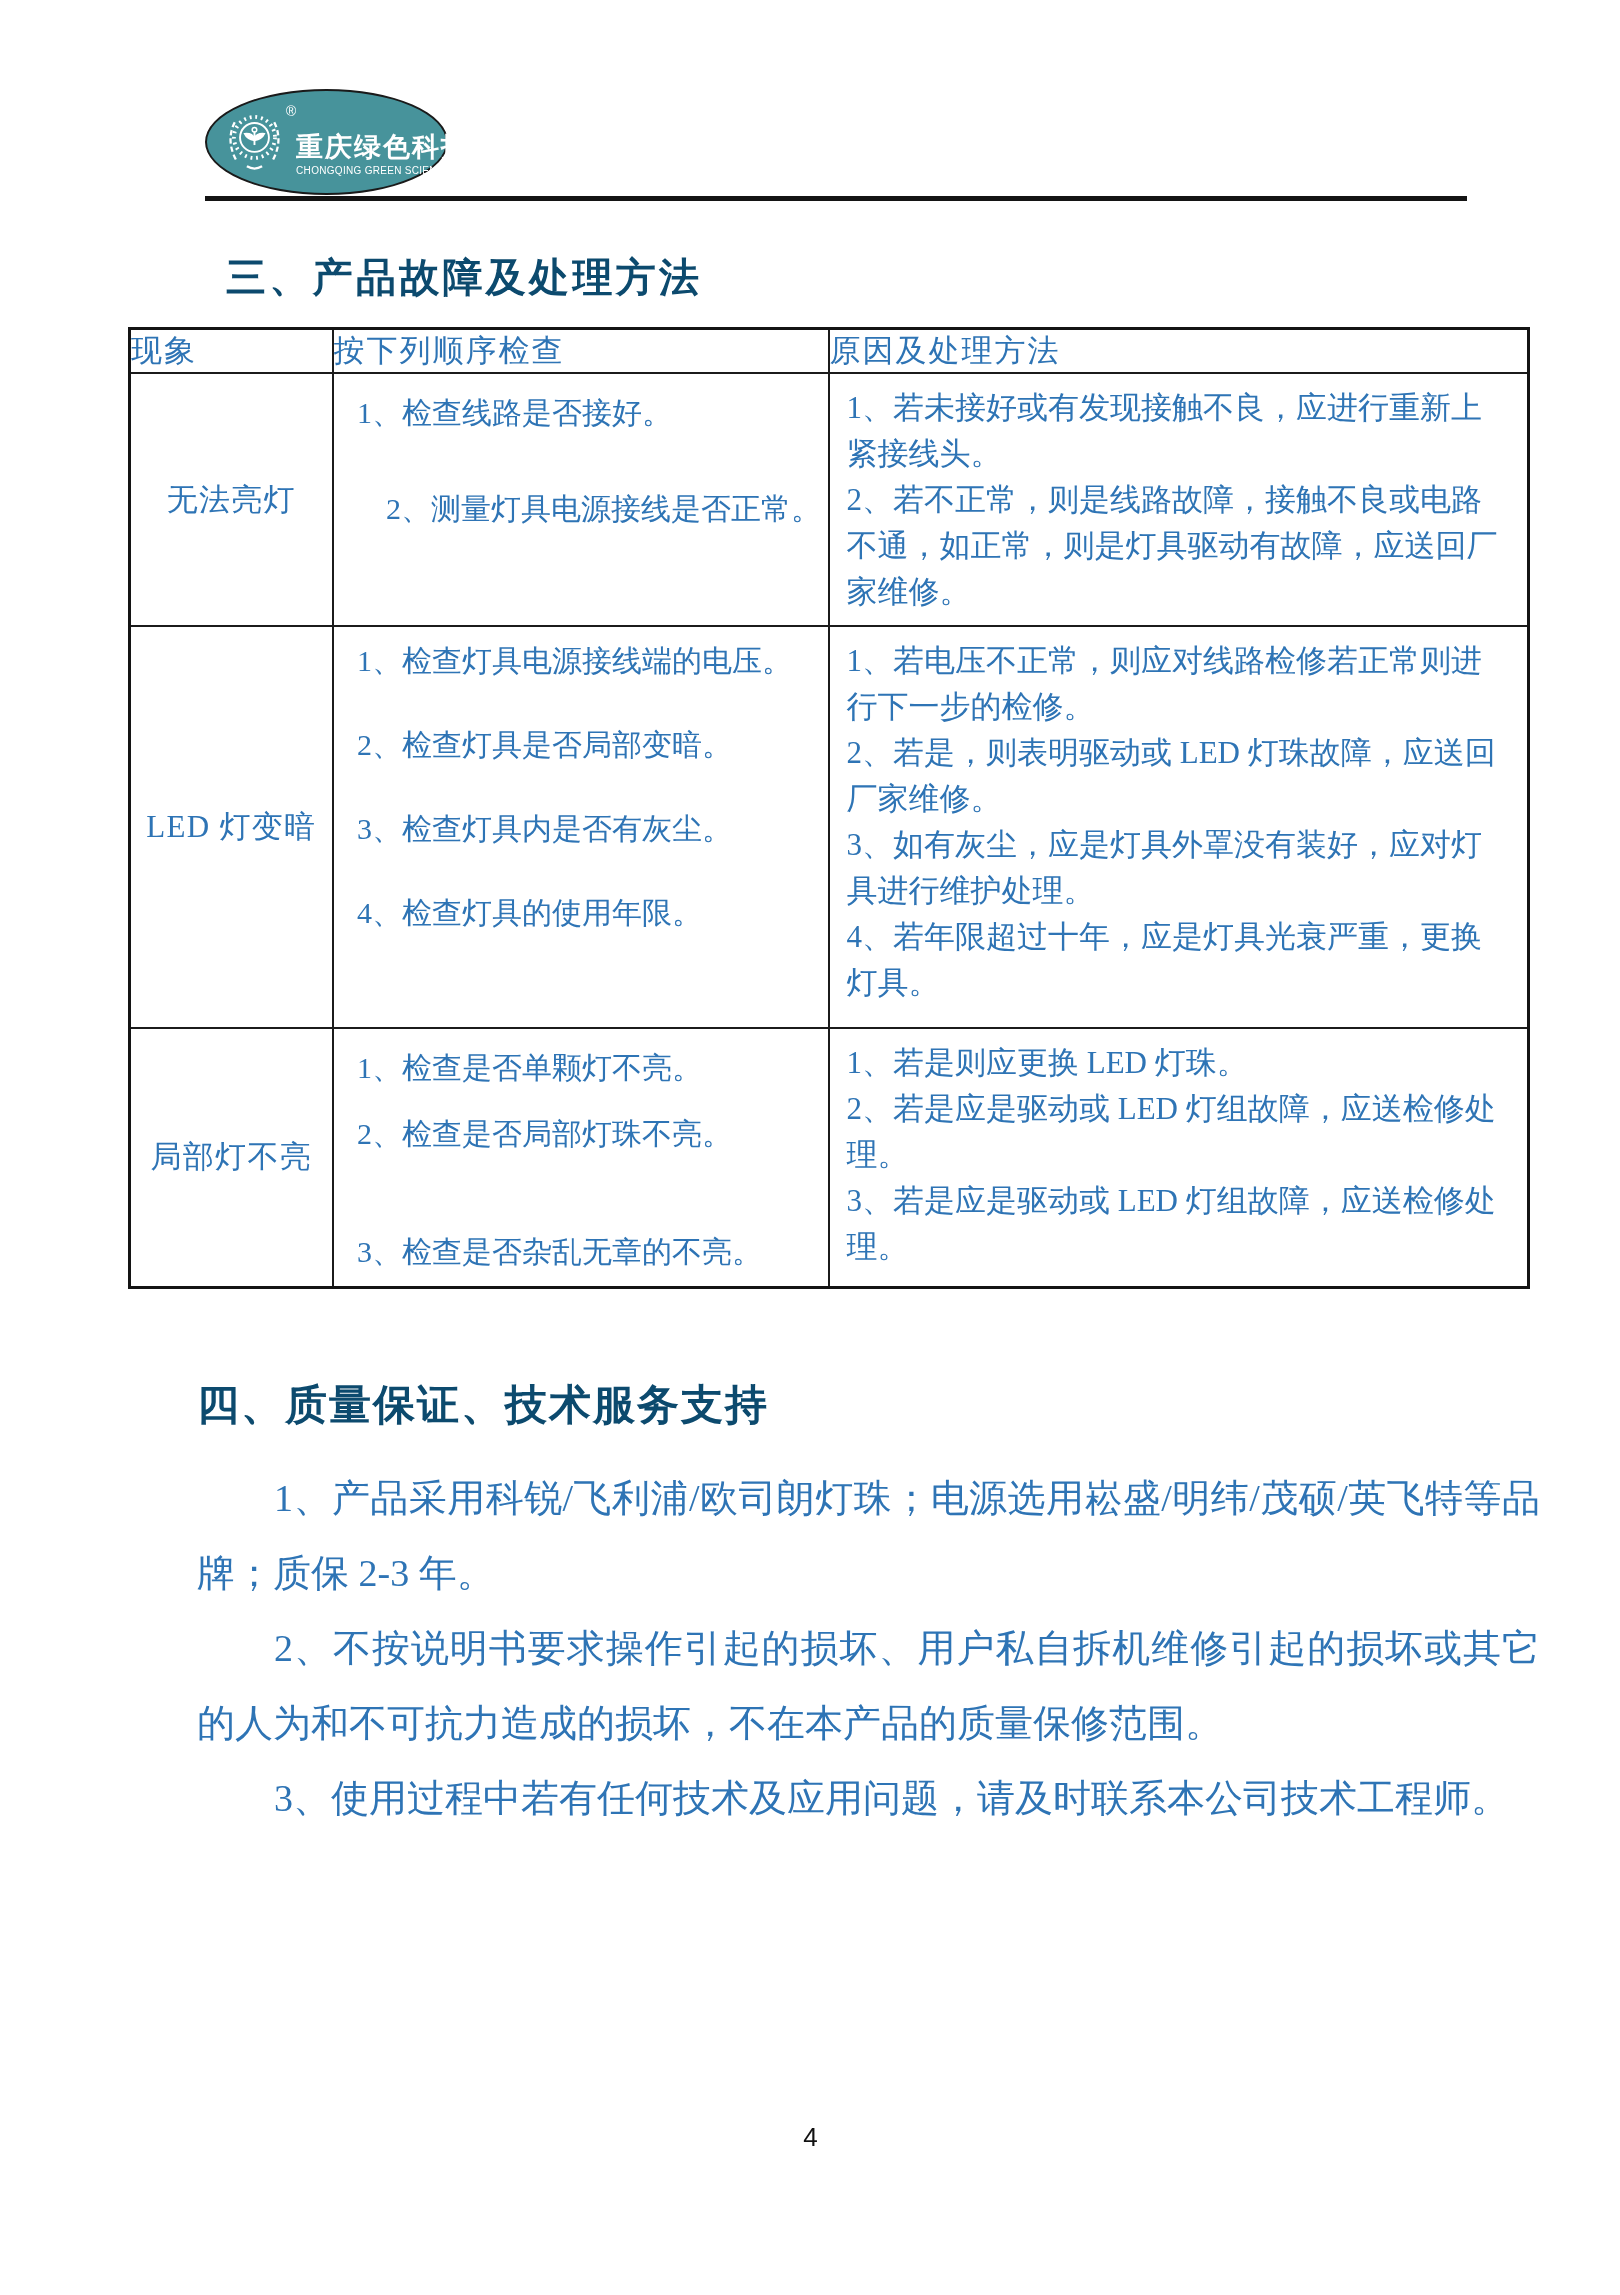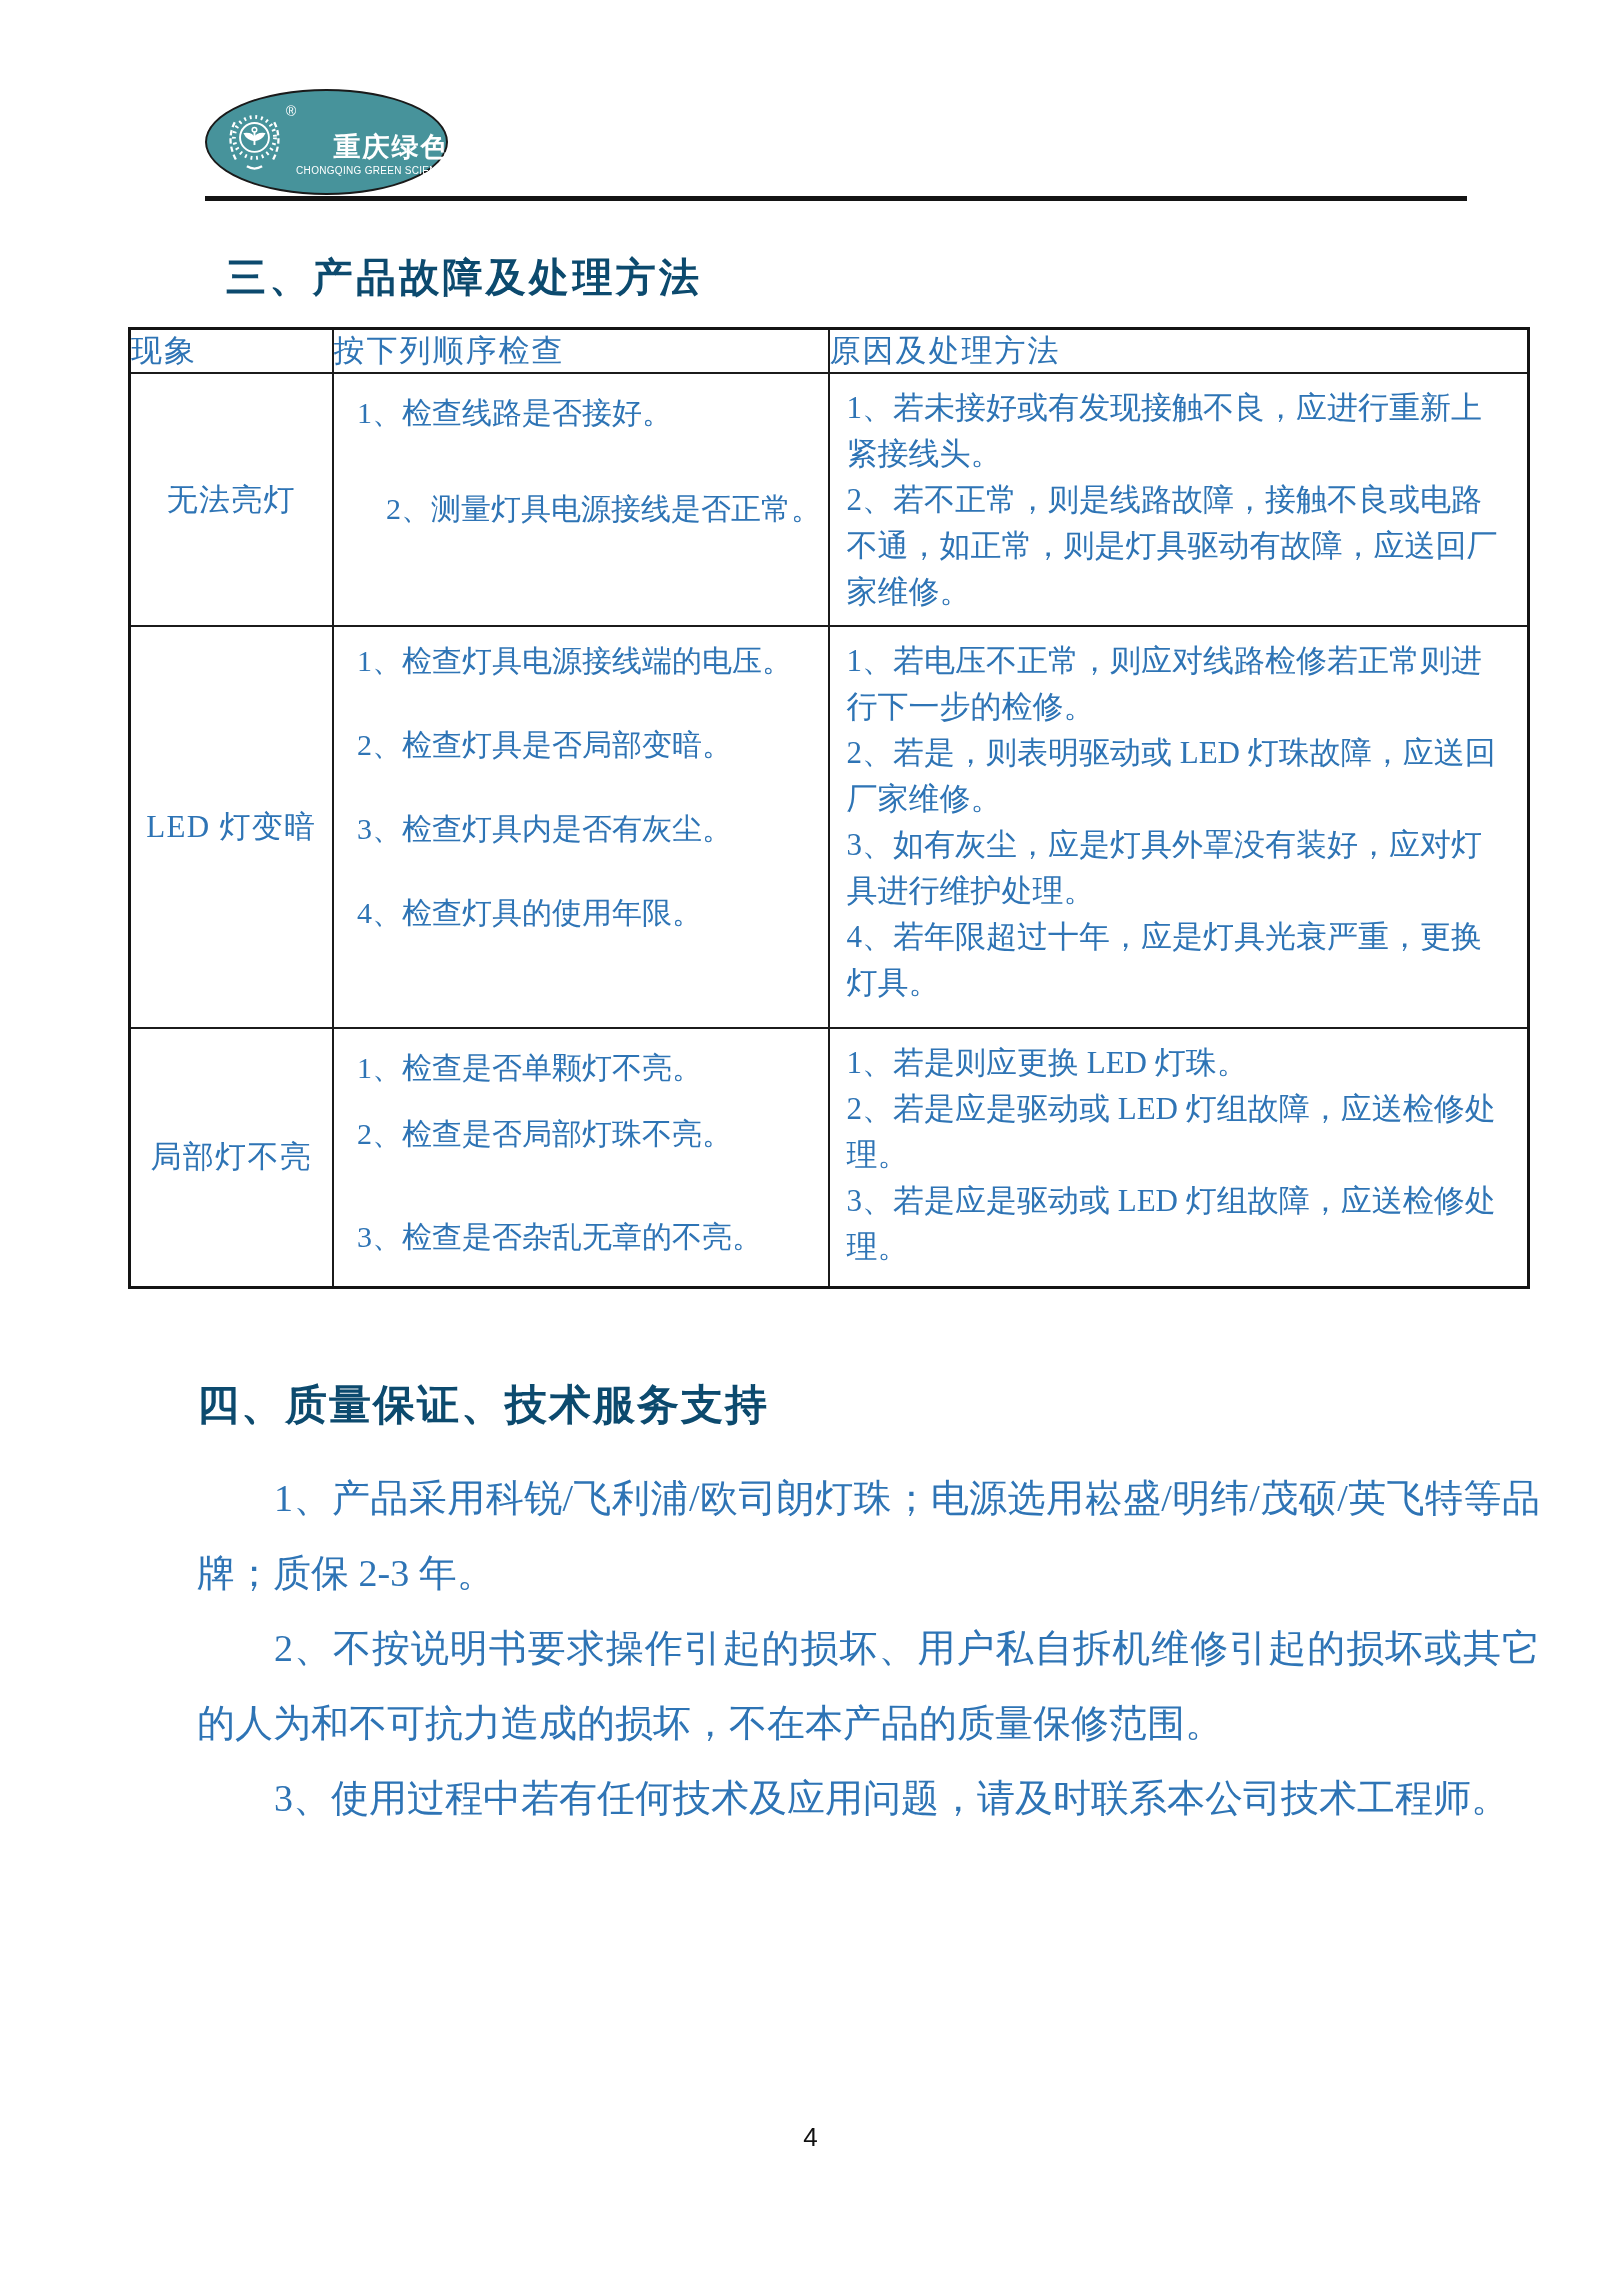--- a/index.html
+++ b/index.html
@@ -17,21 +17,21 @@
     position:absolute;left:205px;top:89px;
     width:243px;height:106px;
     background:#47939B;
     border:2px solid #1a1a1a;
     border-radius:50%;
     box-sizing:border-box;
     display:flex;align-items:center;
     padding-left:10.5px;
   }
   .emblem{width:76px;height:76px;flex:none;}
-  .logo-text{display:flex;flex-direction:column;margin-left:2.6px;margin-top:24px;text-align:center;}
+  .logo-text{display:flex;flex-direction:column;margin-left:2.6px;margin-top:24px;}
   .logo-cn{
     color:#ffffff;font-weight:bold;font-size:27px;line-height:29px;
     letter-spacing:2px;white-space:nowrap;
     font-family:"Liberation Sans","DejaVu Sans",sans-serif;
   }
   .logo-en{
     color:#ffffff;font-size:10px;line-height:9.2px;margin-top:3.3px;
     white-space:nowrap;letter-spacing:0.3px;
     font-family:"Liberation Sans","DejaVu Sans",sans-serif;
   }
@@ -82,21 +82,21 @@
   .c-checks{
     vertical-align:top;
     padding:15.8px 6.6px 11.8px 23.6px;
     line-height:45px;
   }
   .check-item{white-space:nowrap;font-size:30px;}
   .r1 .check-item + .check-item{margin-top:51px;text-align:right;}
   .r2 .c-checks{padding-top:10.5px;}
   .r2 .check-item + .check-item{margin-top:39px;}
   .r3 .check-item.gap-sm{margin-top:21px;}
-  .r3 .check-item.gap-lg{margin-top:58px;}
+  .r3 .check-item.gap-lg{margin-top:73px;}
 
   .c-causes{
     vertical-align:top;
     padding:10.5px 26px 7.9px 17px;
     line-height:46px;
   }
   .cause-item{margin:0;}
 
   .row-h1{height:253px;}
   .row-h2{height:402px;}

